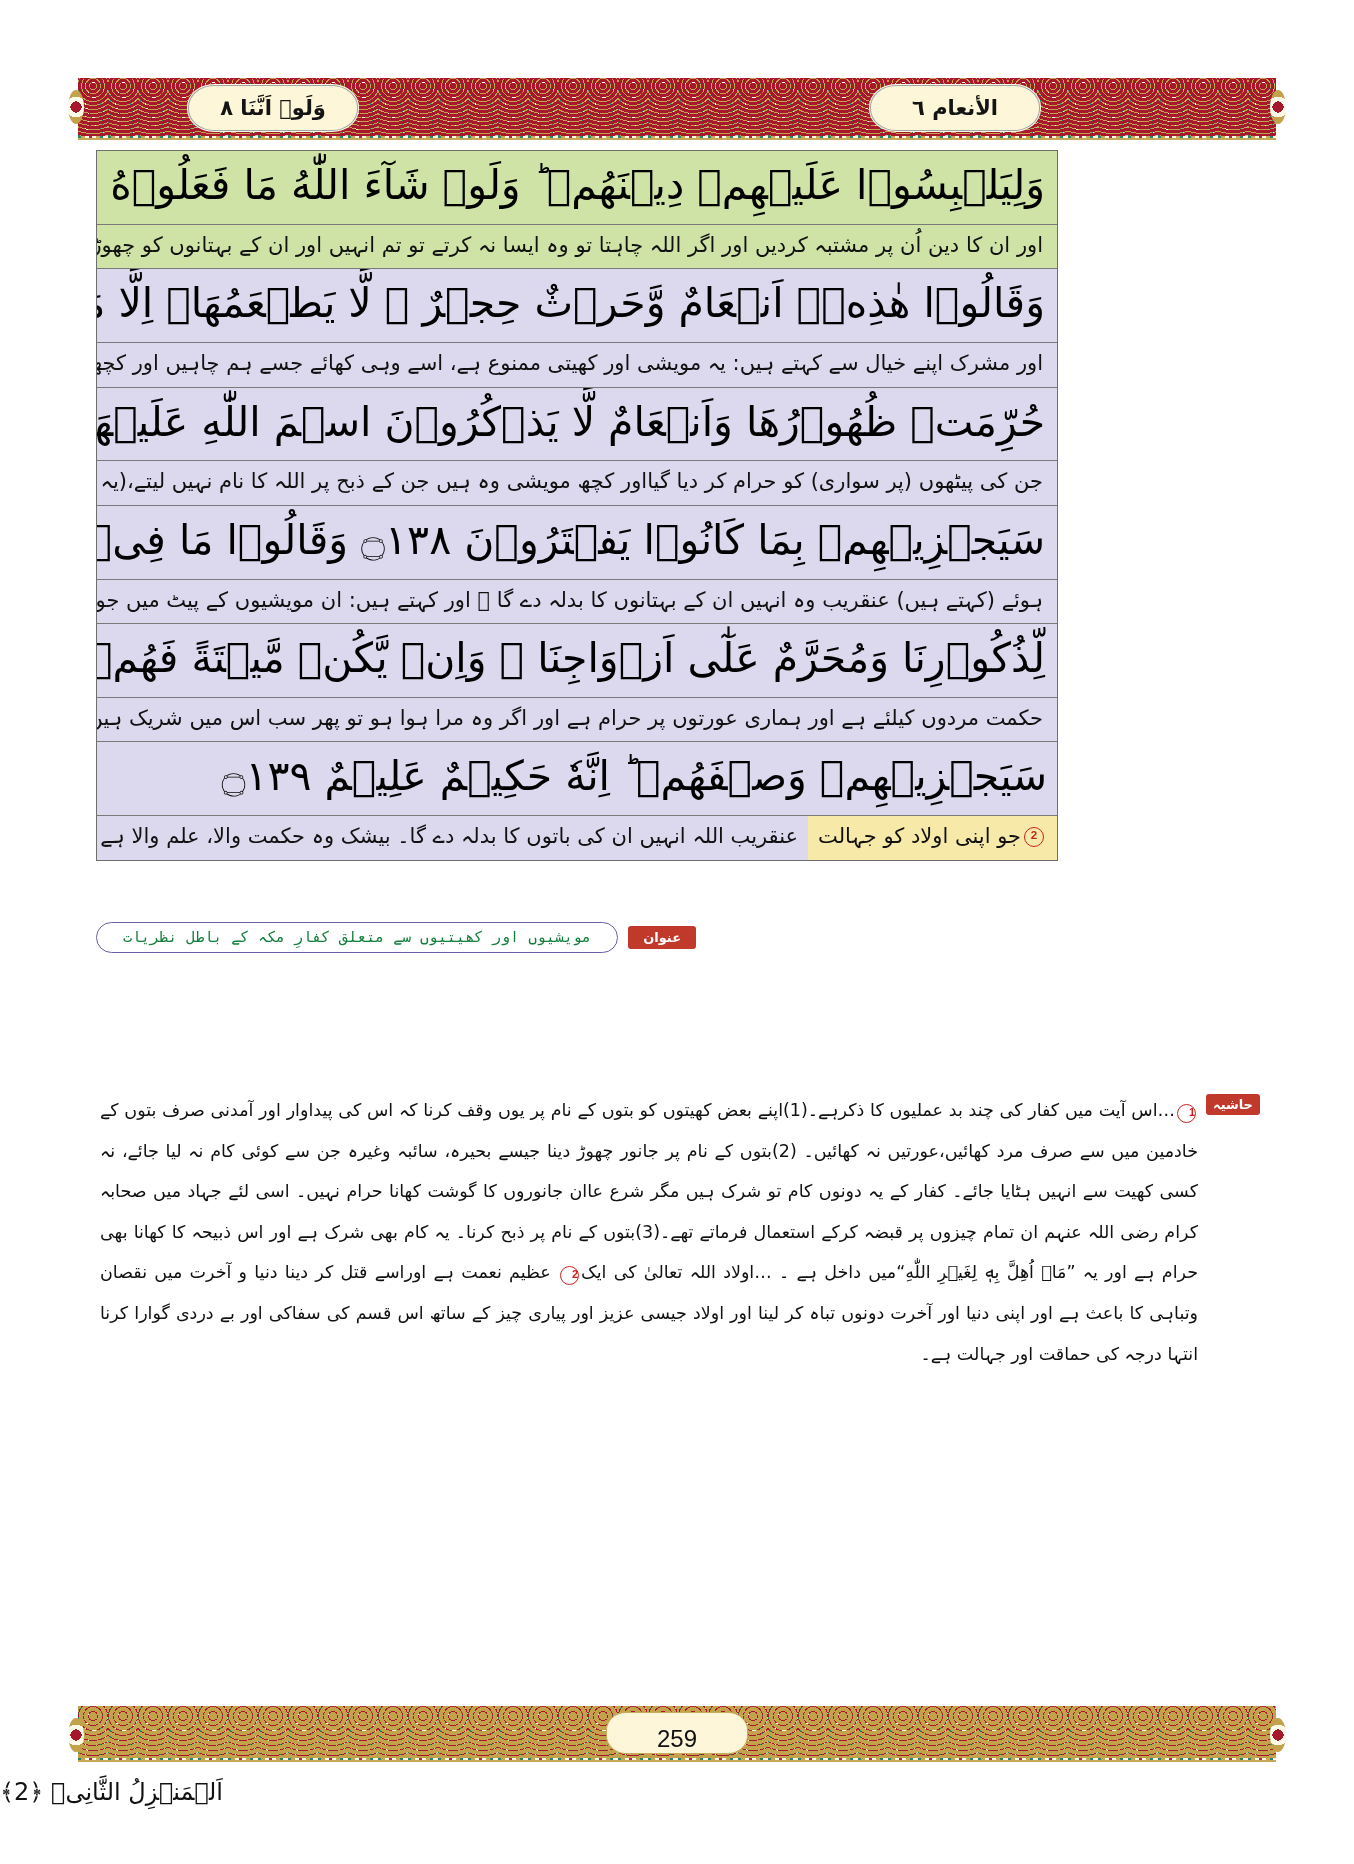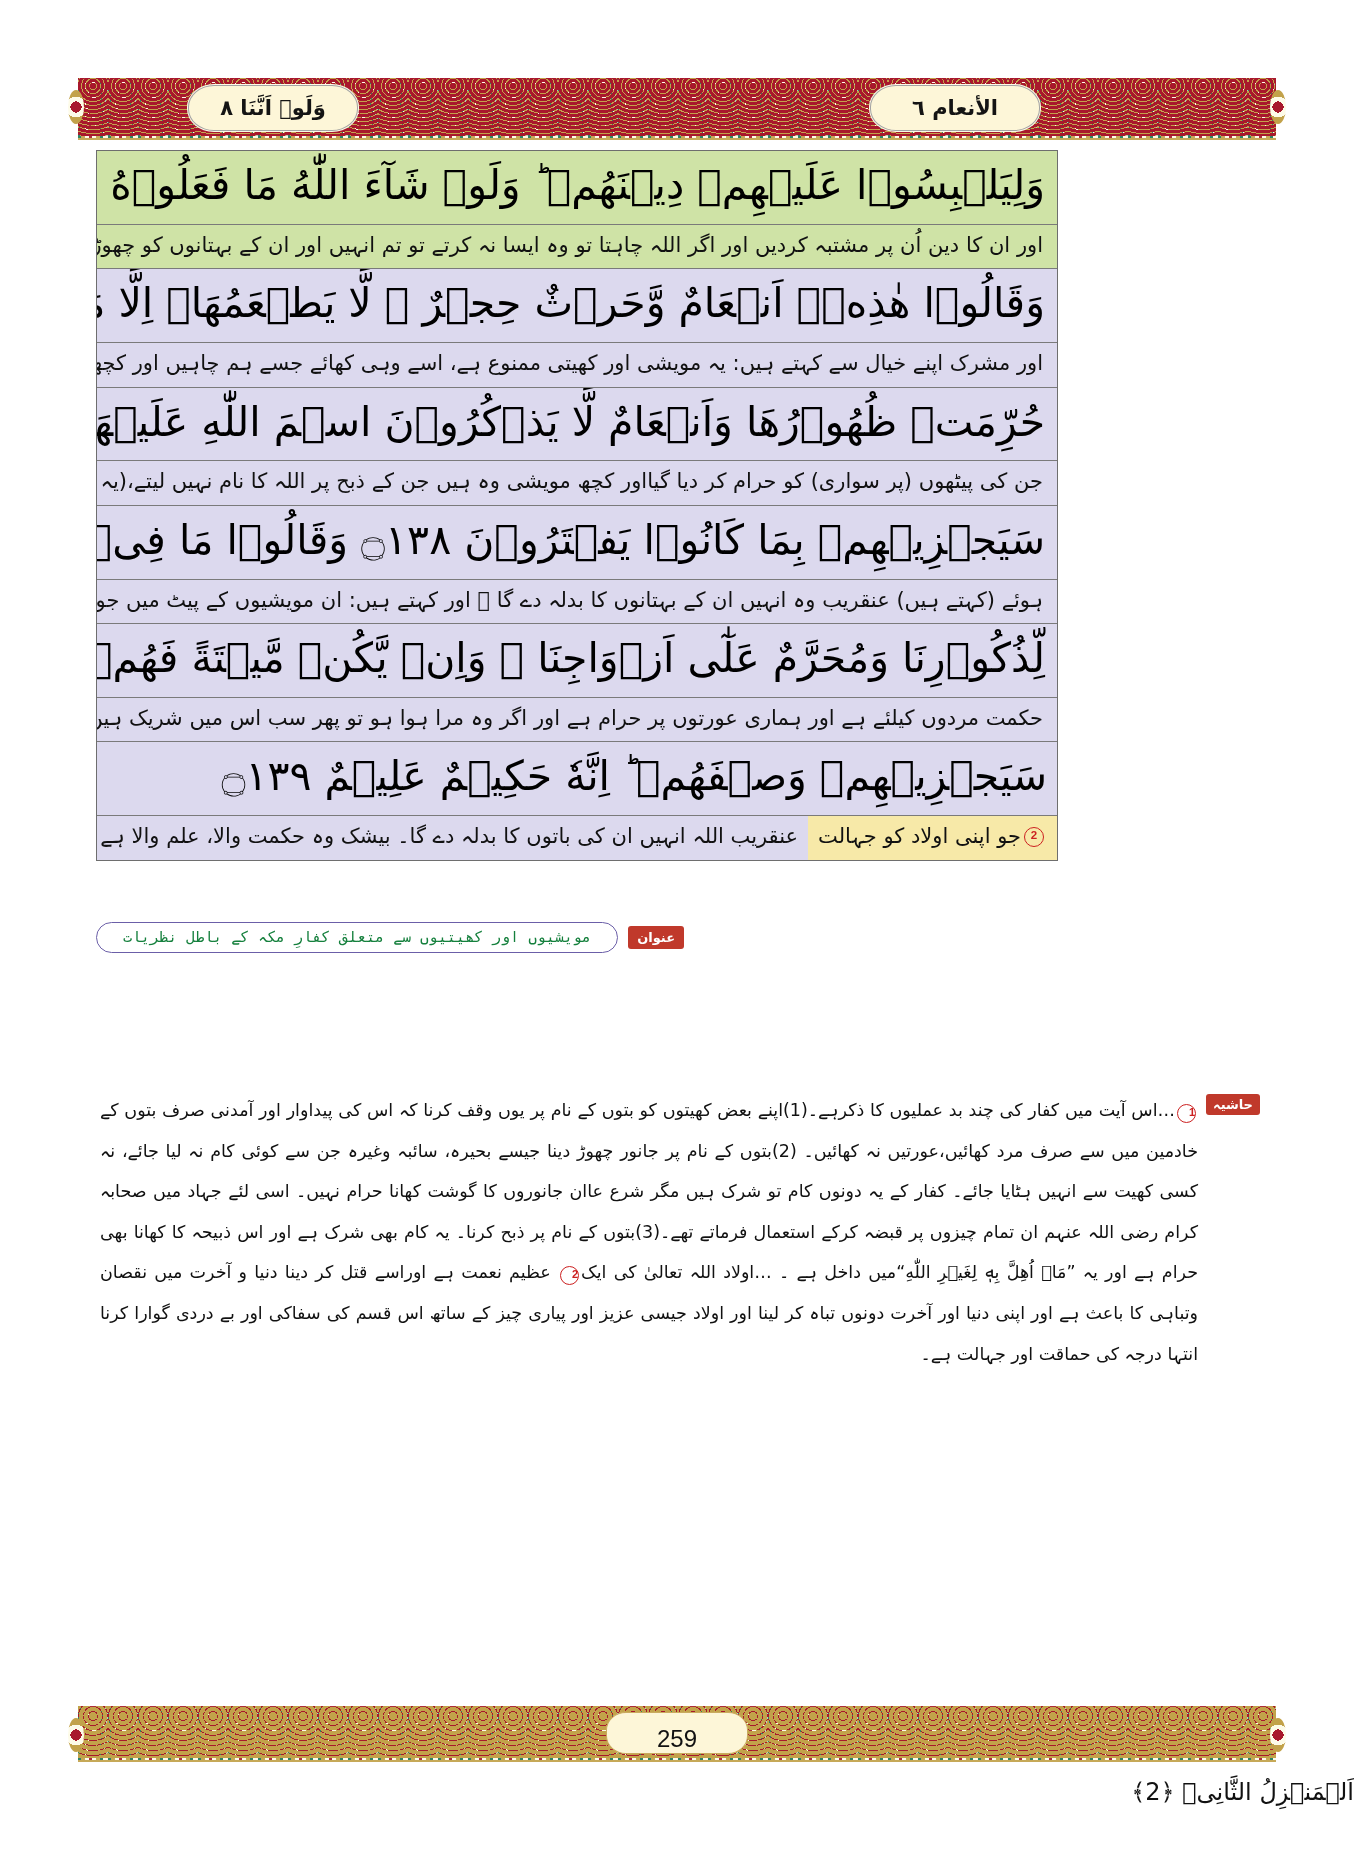--- a/index.html
+++ b/index.html
@@ -137,21 +137,21 @@
   
   .unwan-zone{
     position:absolute;left:96px;top:922px;width:962px;
   }
   .unwan-row{
     display:flex;align-items:center;justify-content:flex-end;
     gap:10px;margin-bottom:14px;direction:rtl;
   }
   .unwan-tag{
     background:#c0392b;color:#fff;
-    font-size:13px;padding:4px 9px;border-radius:3px;
+    font-size:13px;padding:4px 15px;border-radius:3px;
     font-family:"DejaVu Sans",sans-serif;white-space:nowrap;font-weight:600;
   }
   .unwan-bubble{
     border:1.4px solid #6b5fa8;border-radius:22px;
     background:#fff;padding:5px 26px;
     font-size:15px;color:#15803d;white-space:nowrap;
     font-family:Liberation Mono, monospace;
   }
   .unwan-bubble.yellow{
     background:#fdf3c4;border-color:#b9a33c;
@@ -209,21 +209,21 @@
   .pageno{
     position:absolute;left:50%;top:6px;transform:translateX(-50%);
     width:140px;height:40px;background:#fdf6d8;
     border:1px solid #c9aa5e;border-radius:20px/18px;
     display:flex;align-items:flex-end;justify-content:center;
     font-family:"Liberation Sans",sans-serif;
     font-size:24px;color:#111;z-index:3;
   }
   .manzil{
     position:absolute;left:0;top:1778px;width:1354px;
-    text-align:right;direction:rtl;
+    text-align:left;direction:rtl;
     font-family:"DejaVu Sans","Liberation Sans",sans-serif;
     font-size:24px;color:#111;
   }
 </style>
 </head>
 <body>
 
 <div class="page">
 
   <div class="orn-header">

